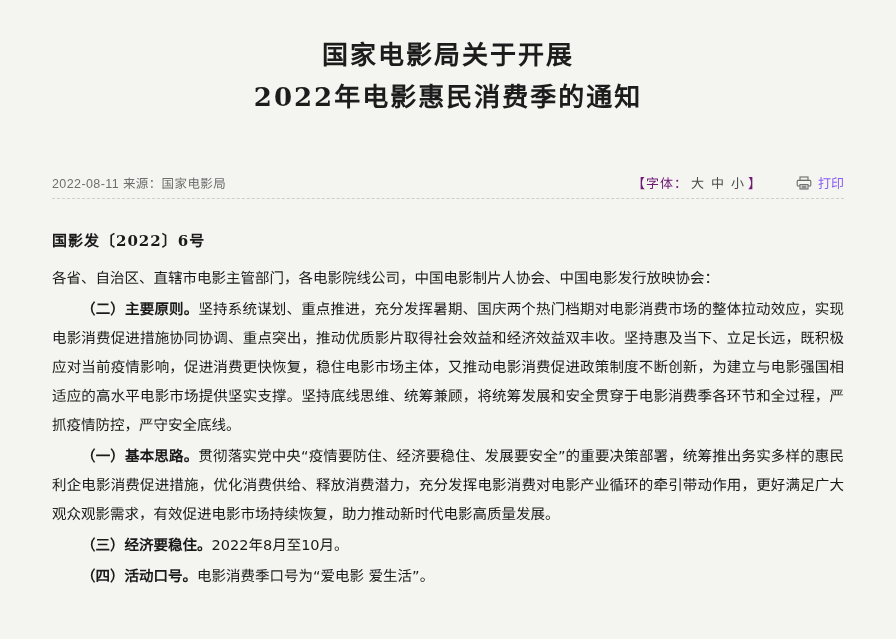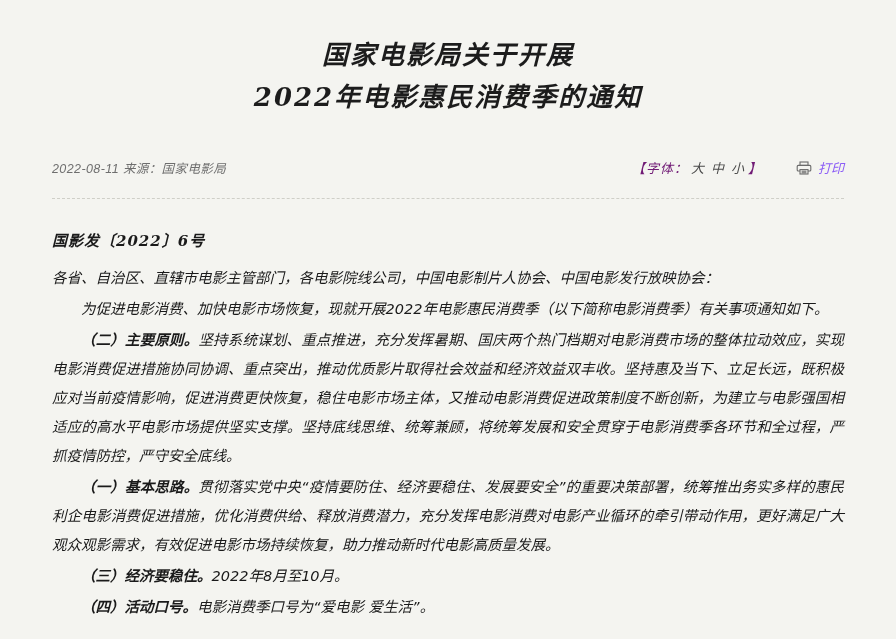--- a/index.html
+++ b/index.html
@@ -15,42 +15,41 @@
     font-family: "Liberation Sans", "DejaVu Sans", sans-serif;
     color: #1a1a1a;
   }
   .page {
     position: relative;
     width: 896px;
     height: 639px;
     background: #f4f4f0;
     box-sizing: border-box;
     padding: 0 52px;
-    font-style: italic;
   }
   
   .title-block {
     padding-top: 34px;
     text-align: center;
   }
   .title-line {
     font-family: "DejaVu Serif", "Liberation Serif", serif;
     font-size: 26px;
     font-weight: bold;
     letter-spacing: 2px;
     color: #1c1c1c;
     line-height: 42px;
     white-space: nowrap;
   }
   
   .meta-bar {
     margin-top: 40px;
     height: 34px;
     display: flex;
-    align-items: flex-start;
+    align-items: flex-end;
     justify-content: space-between;
     border-bottom: 1px dashed #cfcfc8;
     padding-bottom: 6px;
   }
   .meta-left {
     font-size: 12.5px;
     color: #6e6e6e;
     letter-spacing: 0.4px;
   }
   .meta-right {
@@ -142,20 +141,19 @@
         </span>
         <span>打印</span>
       </div>
     </div>
   </div>
 
   <div class="doc-number">国影发〔2022〕6号</div>
 
   <div class="content">
     <p class="p-noindent">各省、自治区、直辖市电影主管部门，各电影院线公司，中国电影制片人协会、中国电影发行放映协会：</p>
-    <p class="p-indent">为促进电影消费、加快电影市场恢复，现就开展2022年电影惠民消费季（以下简称电影消费季）有关事项通知如下。</p>
     <p class="p-indent"><span class="b">（二）主要原则。</span><span>坚持系统谋划、重点推进，充分发挥暑期、国庆两个热门档期对电影消费市场的整体拉动效应，实现电影消费促进措施协同协调、重点突出，推动优质影片取得社会效益和经济效益双丰收。坚持惠及当下、立足长远，既积极应对当前疫情影响，促进消费更快恢复，稳住电影市场主体，又推动电影消费促进政策制度不断创新，为建立与电影强国相适应的高水平电影市场提供坚实支撑。坚持底线思维、统筹兼顾，将统筹发展和安全贯穿于电影消费季各环节和全过程，严抓疫情防控，严守安全底线。</span></p>
     <p class="p-indent"><span class="b">（一）基本思路。</span><span>贯彻落实党中央“疫情要防住、经济要稳住、发展要安全”的重要决策部署，统筹推出务实多样的惠民利企电影消费促进措施，优化消费供给、释放消费潜力，充分发挥电影消费对电影产业循环的牵引带动作用，更好满足广大观众观影需求，有效促进电影市场持续恢复，助力推动新时代电影高质量发展。</span></p>
     <p class="p-indent"><span class="b">（三）经济要稳住。</span><span>2022年8月至10月。</span></p>
     <p class="p-indent"><span class="b">（四）活动口号。</span><span>电影消费季口号为“爱电影 爱生活”。</span></p>
   </div>
 
 </div>
 
 </body></html>

